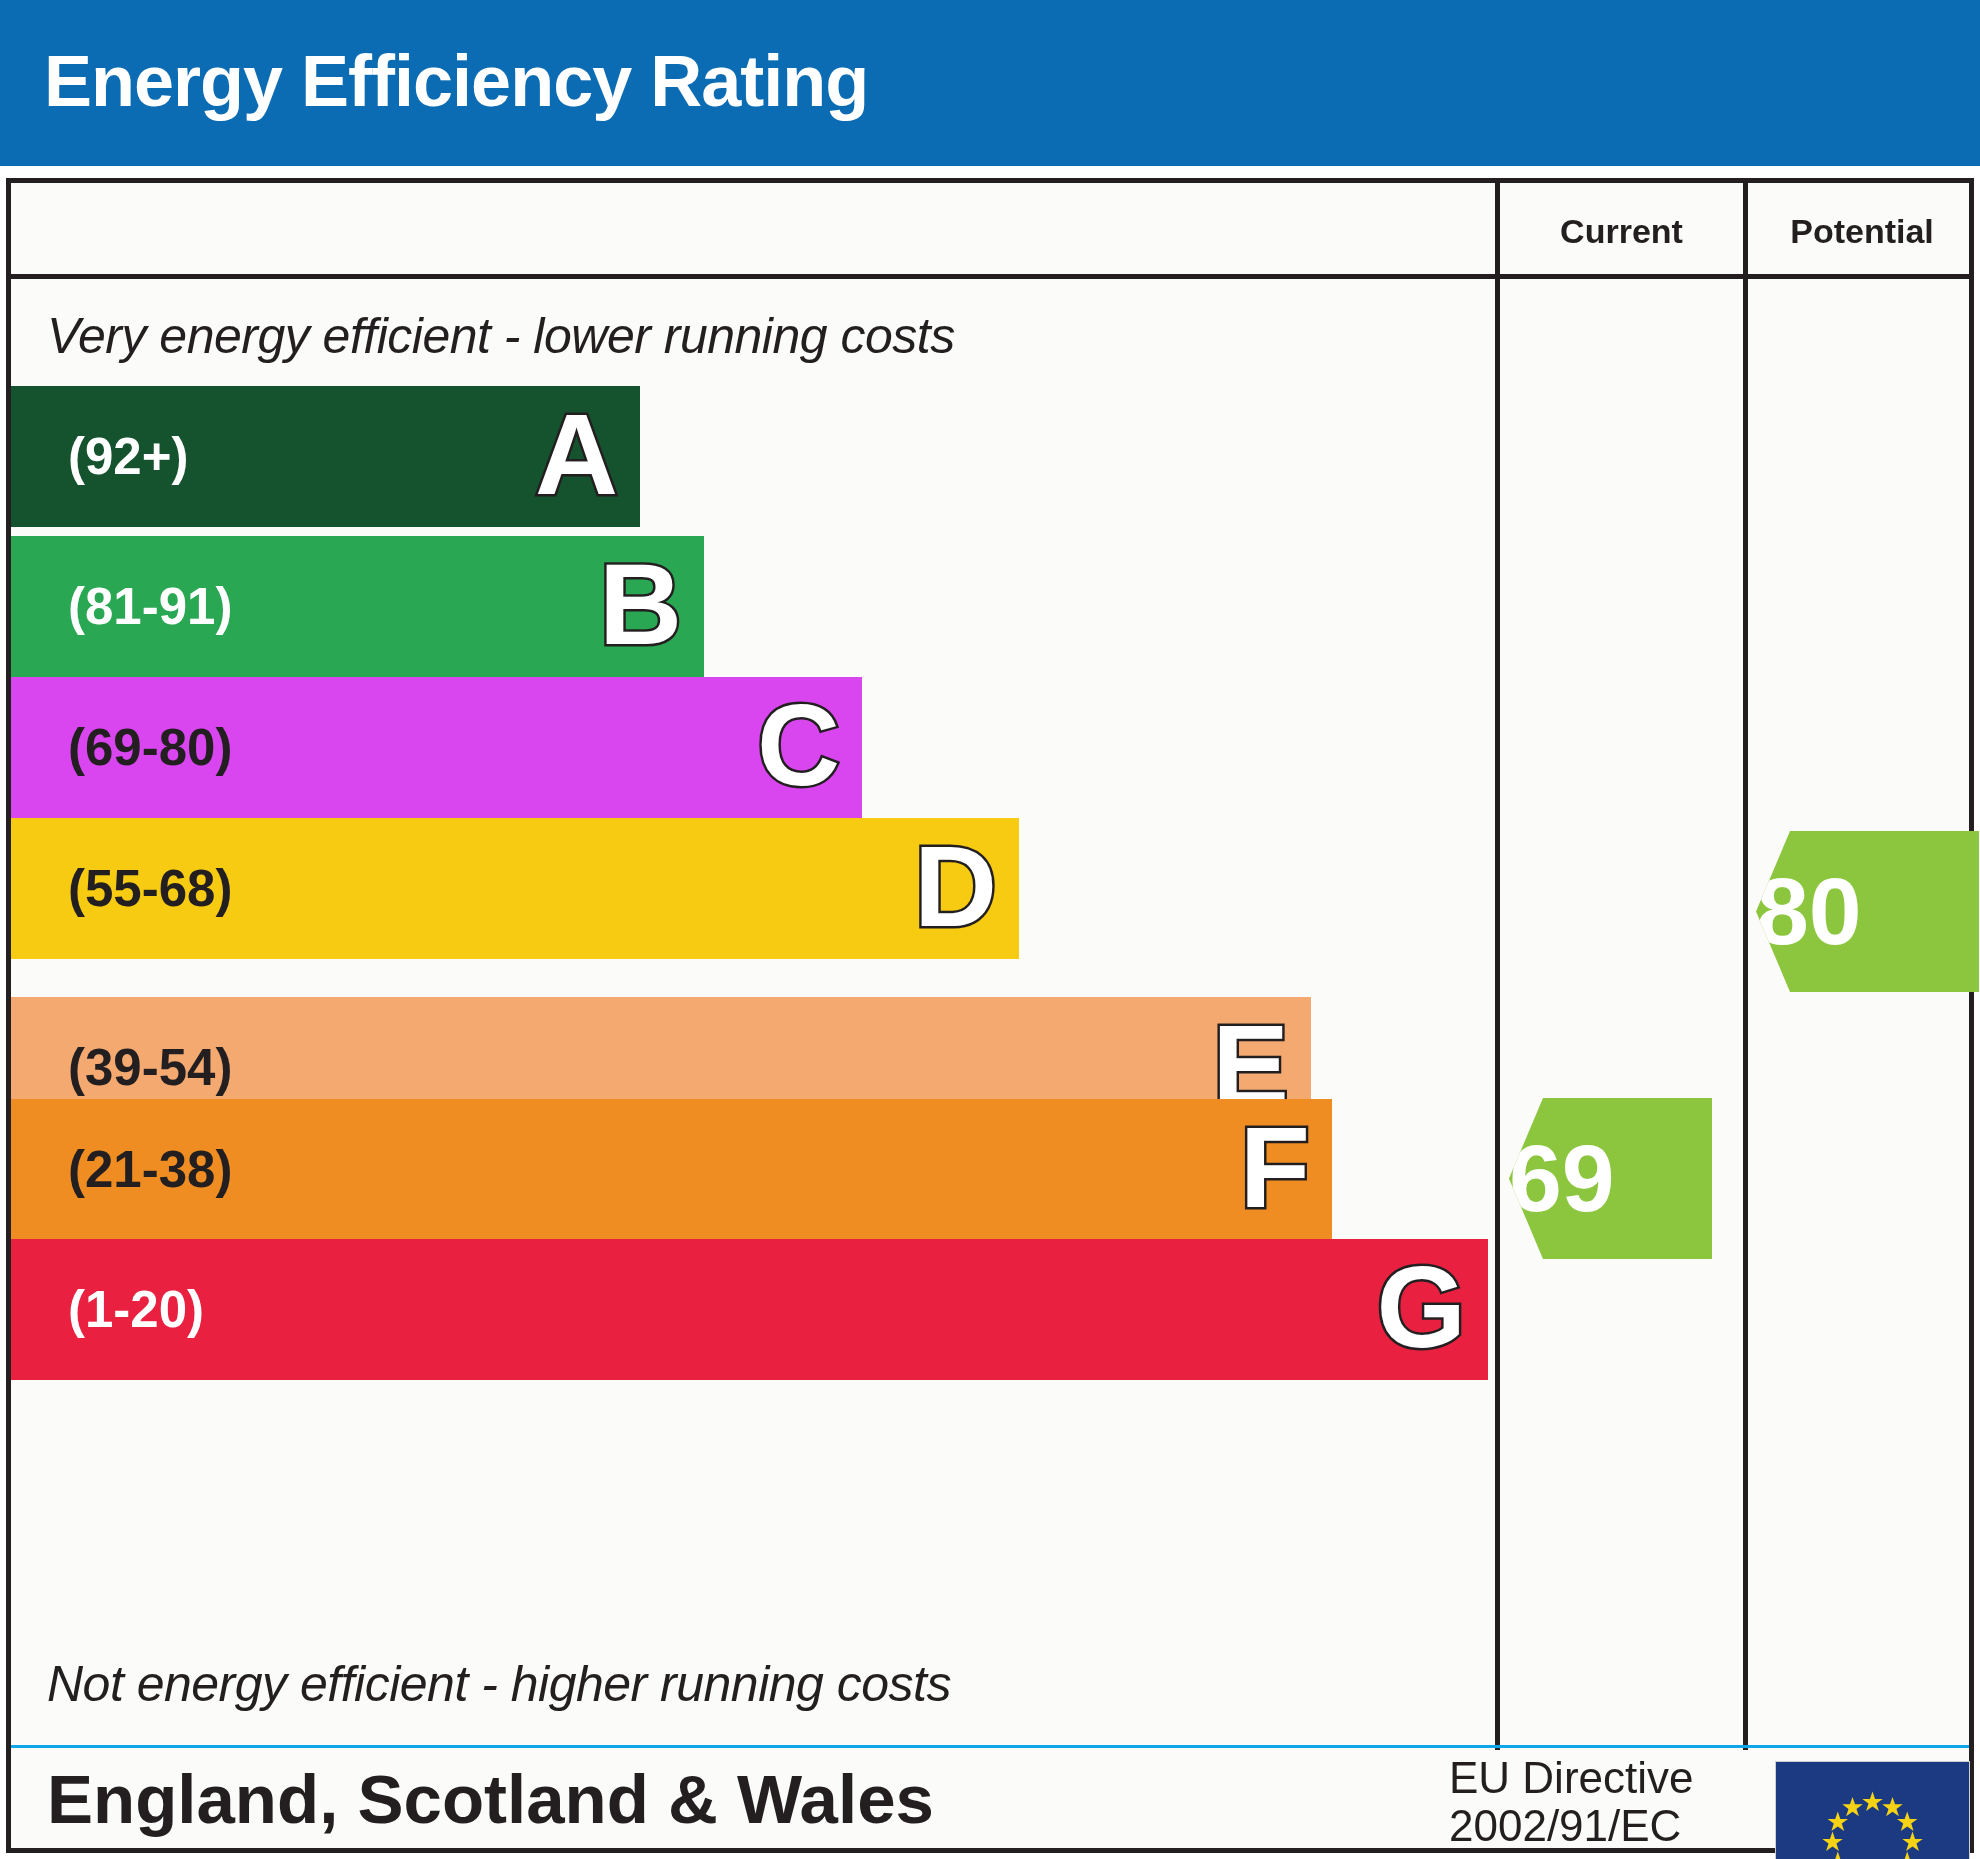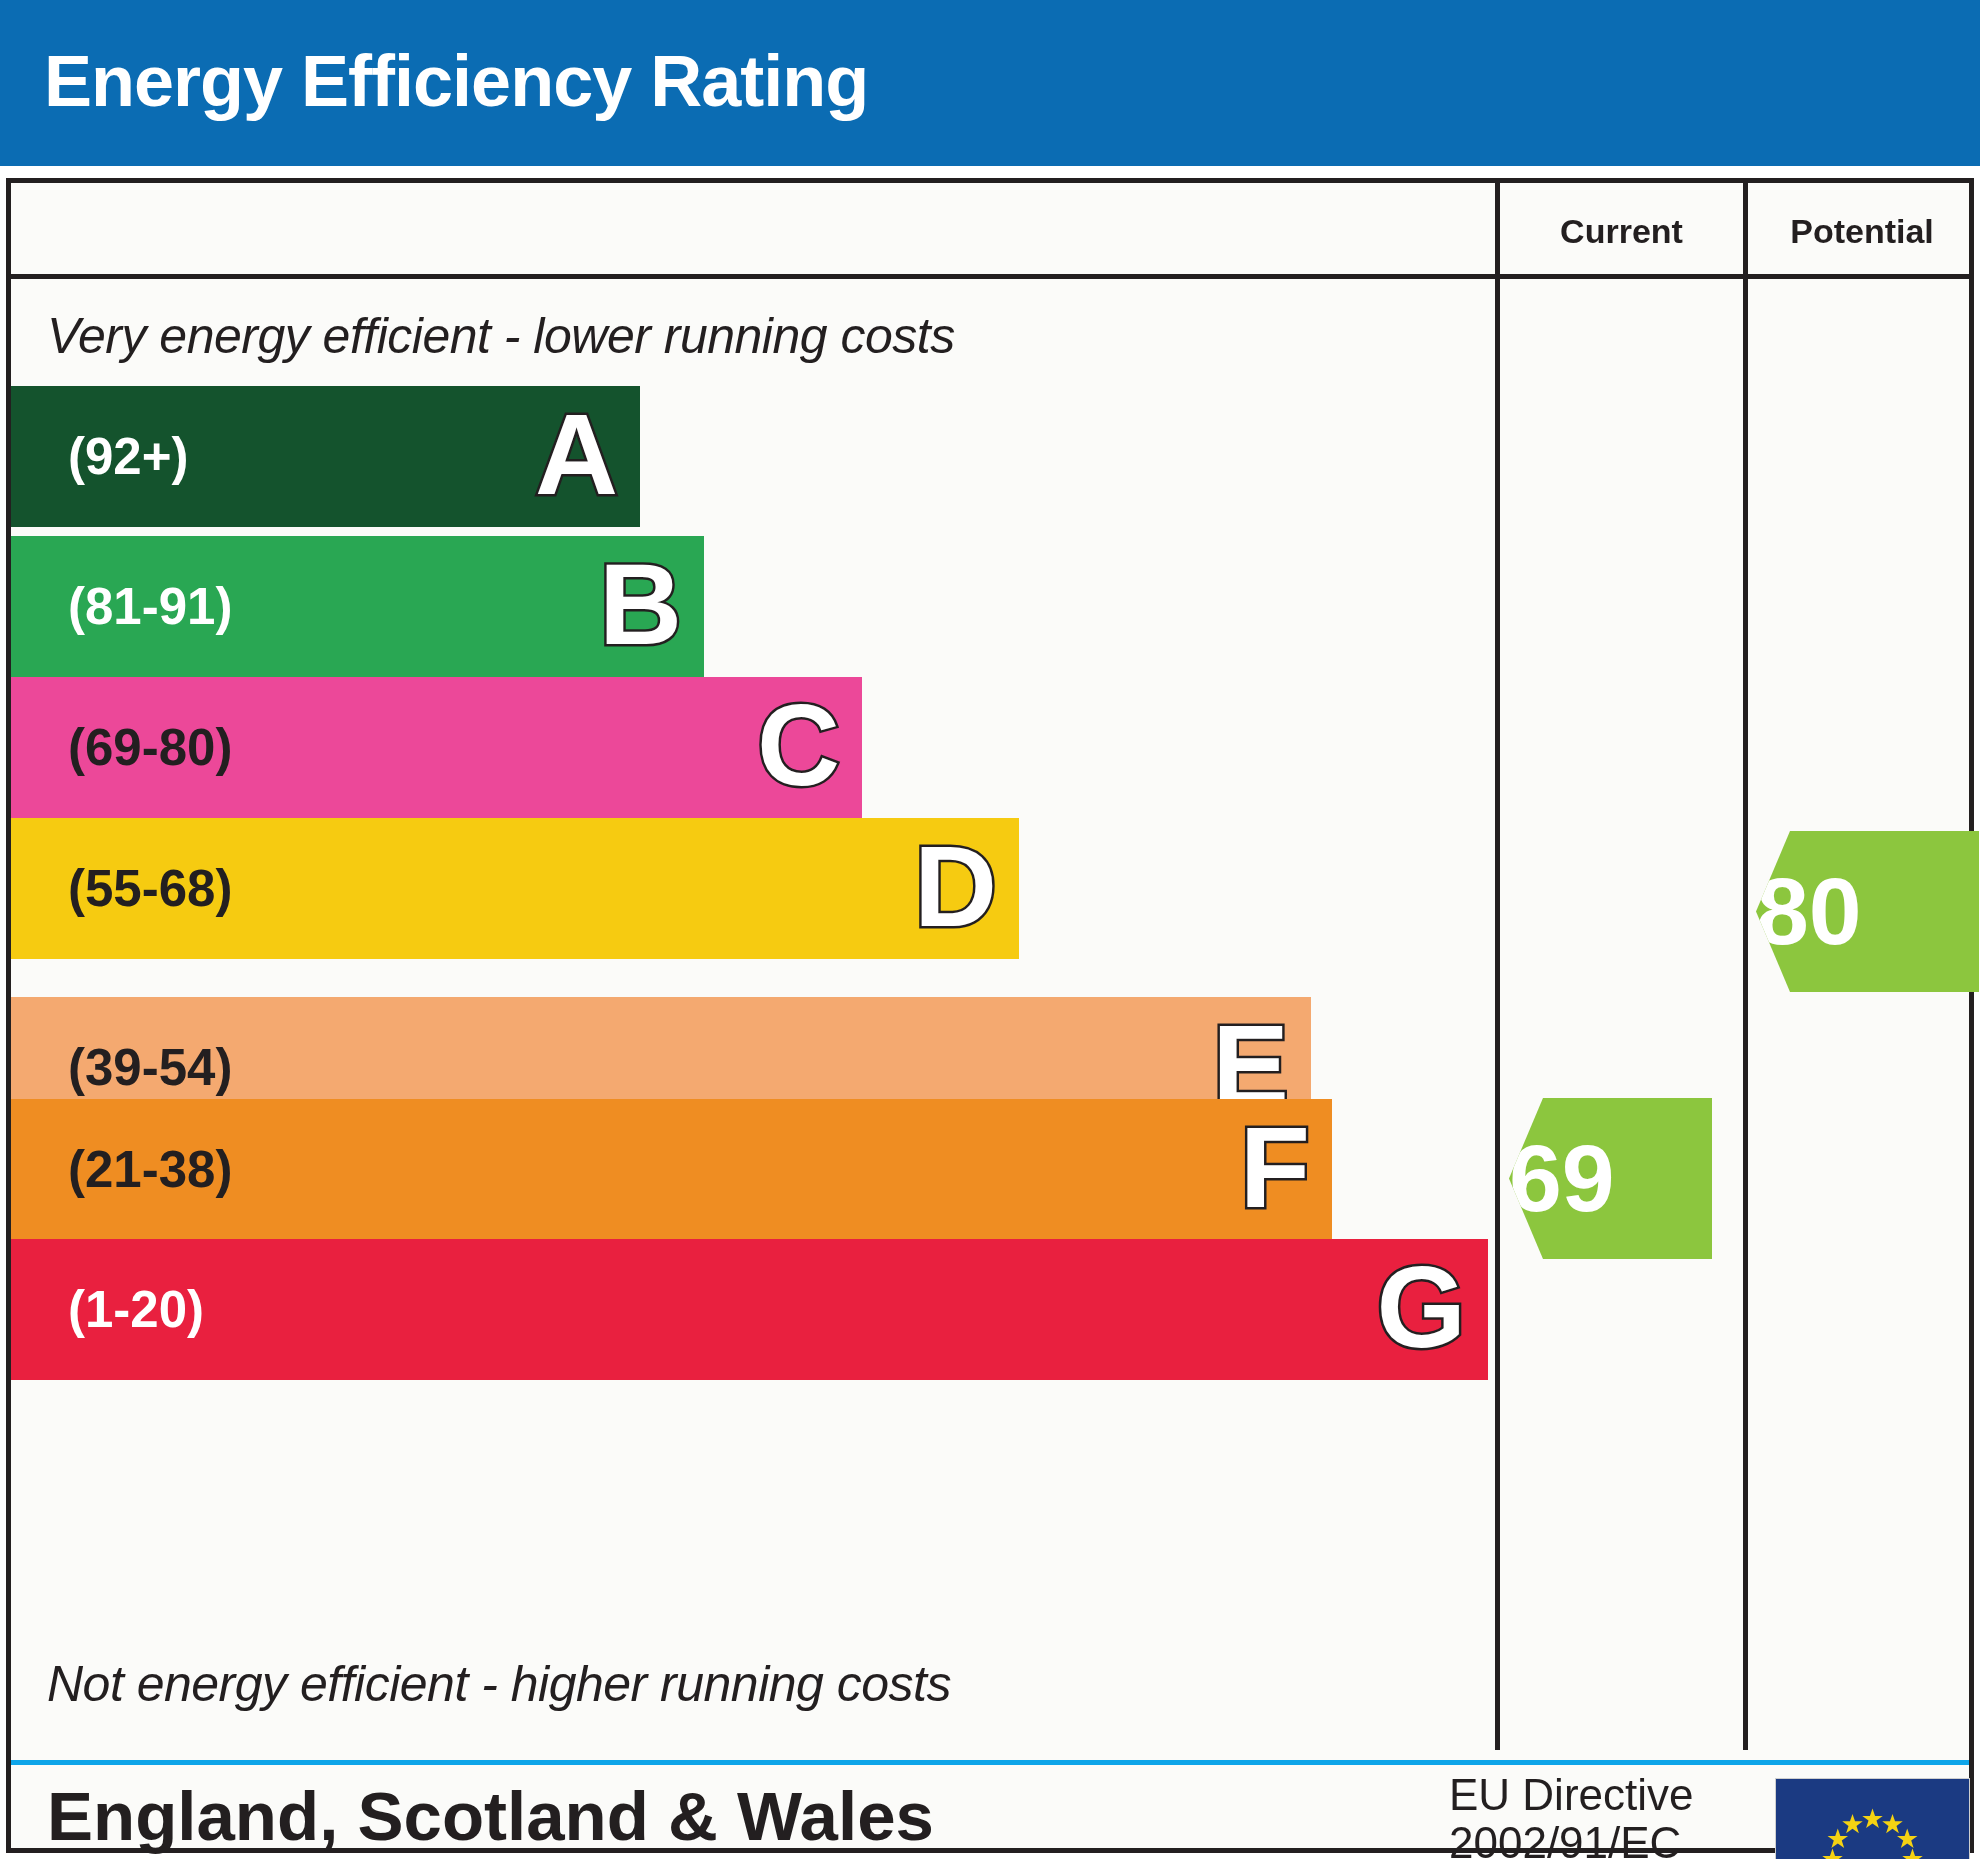--- a/index.html
+++ b/index.html
@@ -145,24 +145,24 @@
     font-weight: bold;
     line-height: 161px;
   }
   .pointer.current   { left: 1498px; top: 915px;  width: 203px; }
   .pointer.potential { left: 1745px; top: 648px;  width: 223px; }
 
   
   .footer {
     position: absolute;
     left: 0;
-    bottom: 8px;
+    bottom: 0;
     width: 100%;
-    height: 80px;
-    border-top: 5px solid #0ea5e9;
+    height: 103px;
+    border-top: 3px solid #0ea5e9;
     box-sizing: border-box;
   }
   .footer-region {
     position: absolute;
     left: 36px;
     top: 6px;
     height: 91px;
     line-height: 91px;
     font-size: 69px;
     font-weight: bold;
@@ -220,21 +220,21 @@
       <div class="band" style="top:107px;width:629px;background:#14532d;">
         <div class="range" style="color:#ffffff;">(92+)</div>
         <div class="letter">A</div>
       </div>
 
       <div class="band" style="top:257px;width:693px;background:#29a753;">
         <div class="range" style="color:#ffffff;">(81-91)</div>
         <div class="letter">B</div>
       </div>
 
-      <div class="band" style="top:398px;width:851px;background:#ec4899;text-align:right;">
+      <div class="band" style="top:398px;width:851px;background:#d946ef;text-align:right;">
         <div class="range" style="color:#231f20;">(69-80)</div>
         <div class="letter">C</div>
       </div>
 
       <div class="band" style="top:539px;width:1008px;background:#f6cb11;">
         <div class="range" style="color:#231f20;">(55-68)</div>
         <div class="letter">D</div>
       </div>
 
       <div class="band" style="top:718px;width:1300px;background:#f4a970;">

